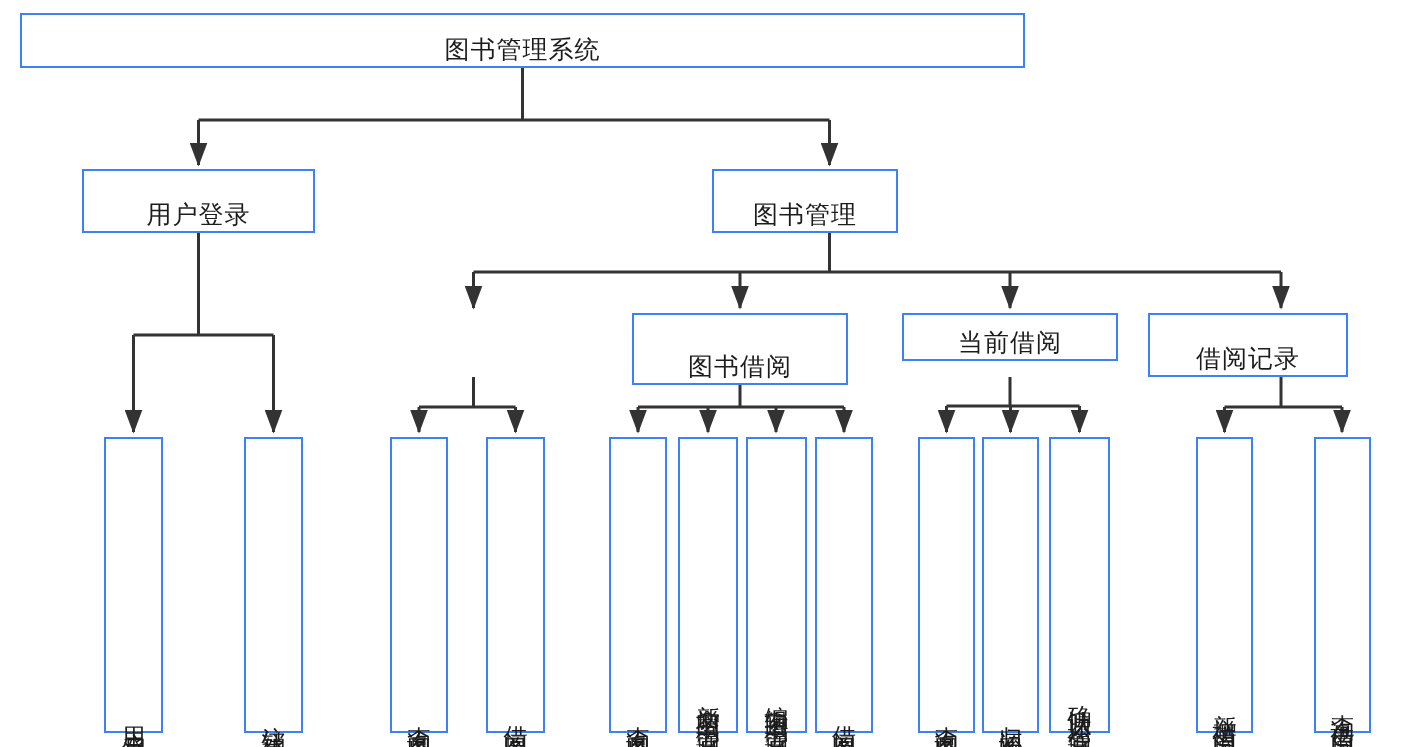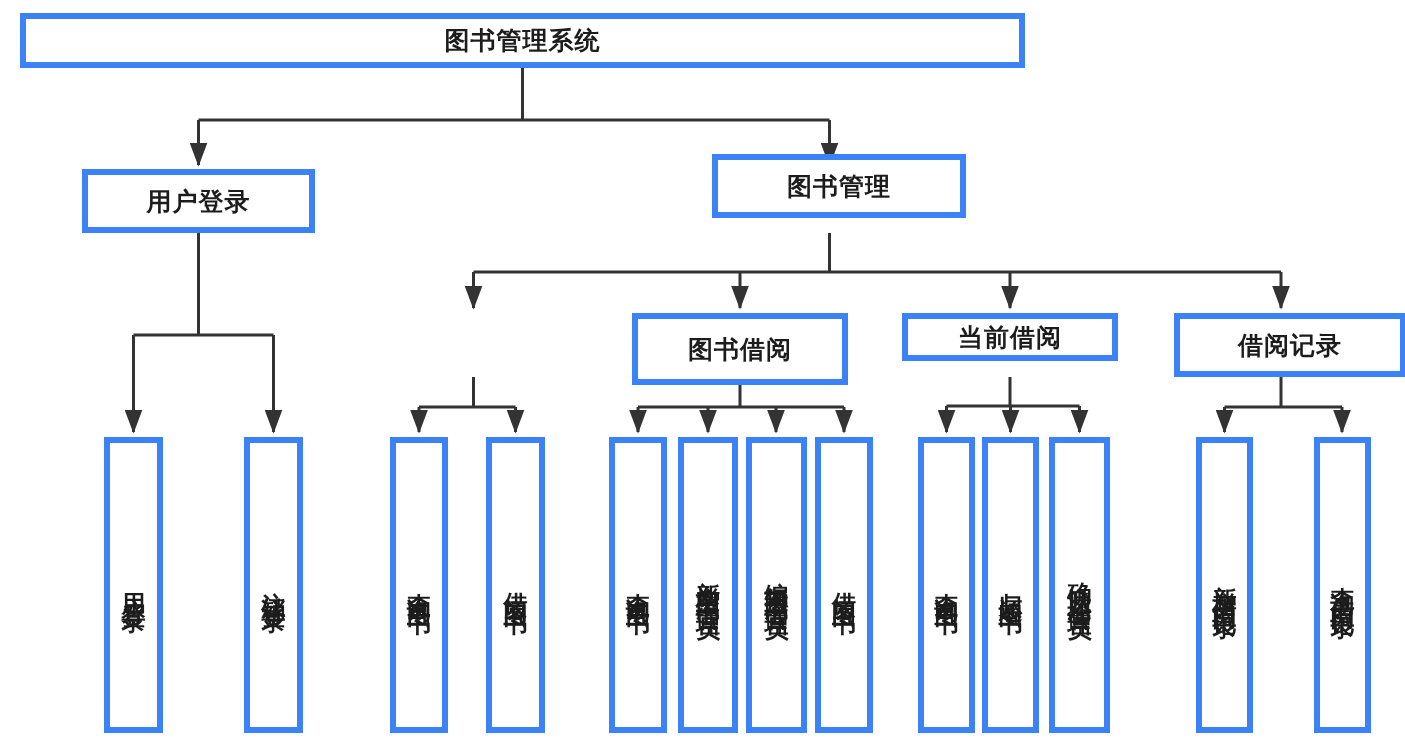--- a/index.html
+++ b/index.html
@@ -19,28 +19,27 @@
   }
   #wires {
     position: absolute;
     left: 0; top: 0;
     width: 1405px; height: 747px;
     z-index: 1;
   }
   .box {
     position: absolute;
     box-sizing: border-box;
-    border: 6px solid #3b82f6;
+    border: 2px solid #3b82f6;
     background: #ffffff;
     display: flex;
-    align-items: center;
+    align-items: flex-end;
     justify-content: center;
     z-index: 2;
     color: #1c1c1c;
-    font-weight: bold;
   }
   .box.h span {
     font-size: 25px;
     letter-spacing: 1px;
     white-space: nowrap;
   }
   .box.v span {
     writing-mode: vertical-rl;
     text-orientation: mixed;
     font-size: 24px;
@@ -111,31 +110,31 @@
     </g>
   </svg>
 
   <div class="box h" style="left:20px; top:13px; width:1005px; height:55px;">
     <span>图书管理系统</span>
   </div>
 
   <div class="box h" style="left:82px; top:169px; width:233px; height:64px;">
     <span>用户登录</span>
   </div>
-  <div class="box h" style="left:712px; top:154px; width:254px; height:64px;">
+  <div class="box h" style="left:712px; top:169px; width:186px; height:64px;">
     <span>图书管理</span>
   </div>
 
   <div class="box h" style="left:632px; top:313px; width:216px; height:72px;">
     <span>图书借阅</span>
   </div>
   <div class="box h" style="left:902px; top:313px; width:216px; height:48px;">
     <span>当前借阅</span>
   </div>
-  <div class="box h" style="left:1174px; top:313px; width:232px; height:64px;">
+  <div class="box h" style="left:1148px; top:313px; width:200px; height:64px;">
     <span>借阅记录</span>
   </div>
 
   <div class="box v" style="left:104px; top:437px; width:59px; height:296px;">
     <span>用户登录</span>
   </div>
   <div class="box v" style="left:244px; top:437px; width:59px; height:296px;">
     <span>注销登录</span>
   </div>
 

